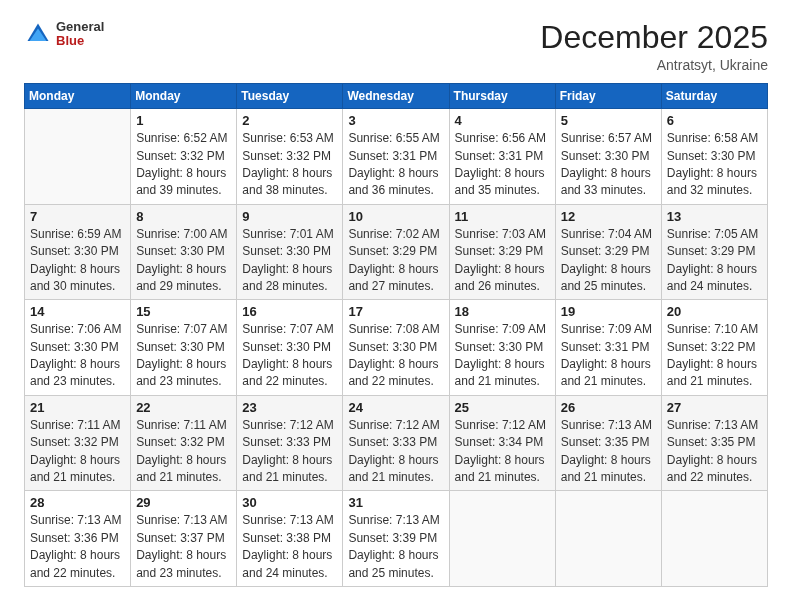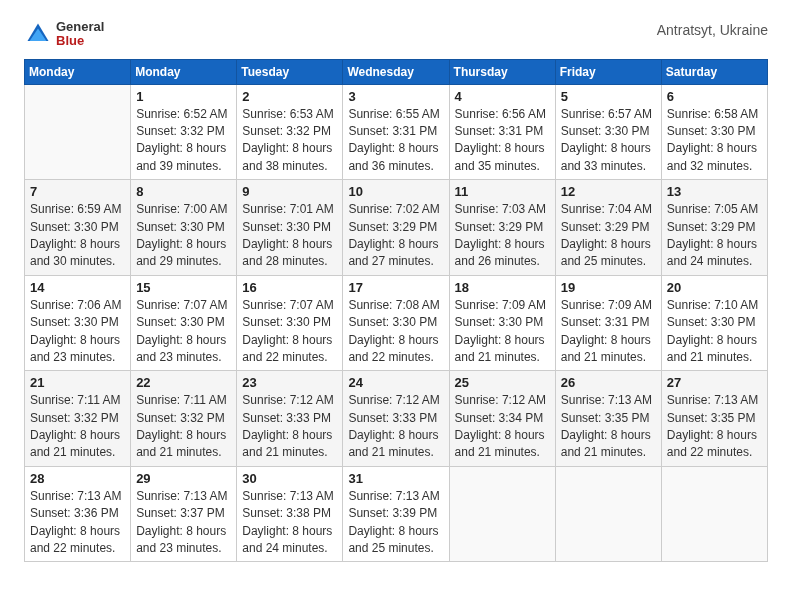--- a/index.html
+++ b/index.html
@@ -108,20 +108,21 @@
       <svg class="logo-icon" viewBox="0 0 40 40">
         <polygon points="20,5 35,30 5,30" fill="#1565c0"></polygon>
         <polygon points="20,12 32,30 8,30" fill="#42a5f5"></polygon>
       </svg>
       <div class="logo-text">
         <span class="general">General</span>
         <span class="blue">Blue</span>
       </div>
     </div>
     <div class="title-block">
+      <div class="month-title">December 2025</div>
       <div class="location">Antratsyt, Ukraine</div>
     </div>
   </div>
 
   <table class="calendar">
     <thead>
       <tr>
       <th>Monday</th>
           <th>Monday</th>
           <th>Tuesday</th>
@@ -267,21 +268,21 @@
           <td>
             <span class="day-num">19</span>
             <div class="day-info" style="white-space: pre-line;">Sunrise: 7:09 AM
 Sunset: 3:31 PM
 Daylight: 8 hours
 and 21 minutes.</div>
           </td>
           <td>
             <span class="day-num">20</span>
             <div class="day-info" style="white-space: pre-line;">Sunrise: 7:10 AM
-Sunset: 3:30 PM
+Sunset: 3:22 PM
 Daylight: 8 hours
 and 21 minutes.</div>
           </td>
         </tr>
         <tr class="row-shade">
           <td>
             <span class="day-num">21</span>
             <div class="day-info" style="white-space: pre-line;">Sunrise: 7:11 AM
 Sunset: 3:32 PM
 Daylight: 8 hours

